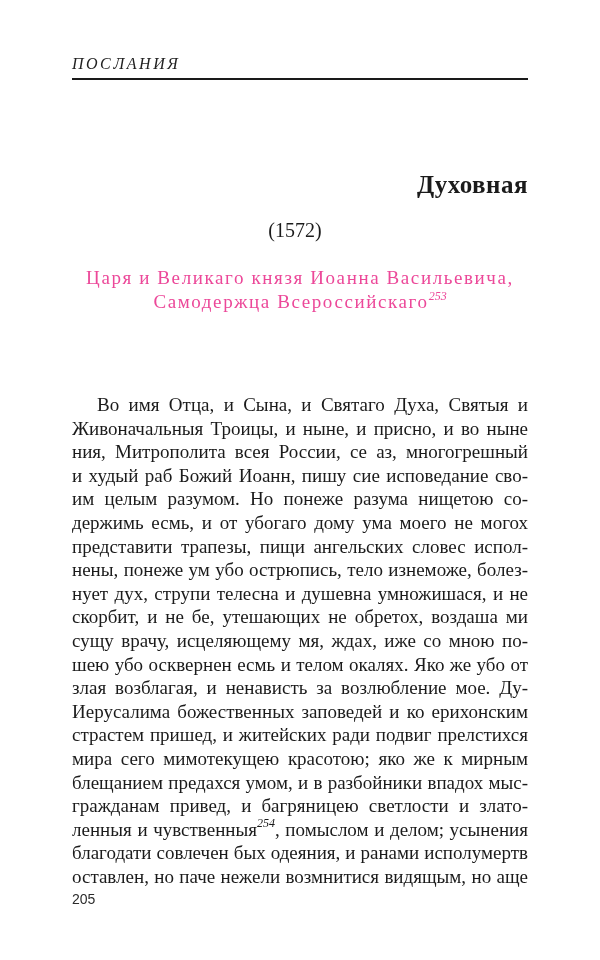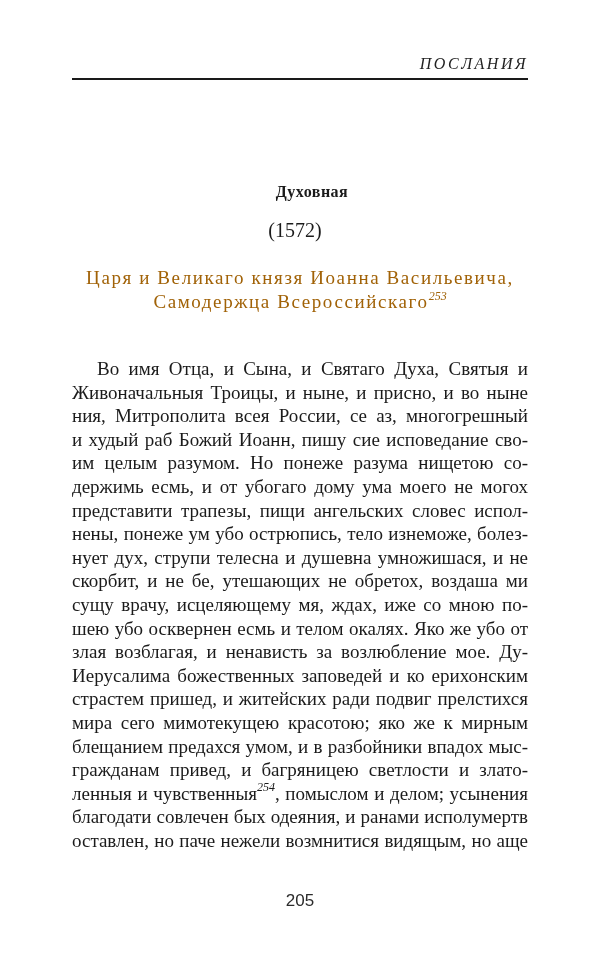--- a/index.html
+++ b/index.html
@@ -11,97 +11,97 @@
     background: #ffffff;
     color: #1b1b1b;
     font-family: "Liberation Serif", "DejaVu Serif", serif;
     overflow: hidden;
   }
   .running-head {
     position: absolute;
     top: 55px;
     left: 72px;
     width: 456px;
-    text-align: right;
+    text-align: left;
     font-style: italic;
     font-size: 16px;
     letter-spacing: 2.5px;
     color: #222222;
   }
   .head-rule {
     position: absolute;
     top: 78px;
     left: 72px;
     width: 456px;
     height: 2px;
     background: #1a1a1a;
   }
   .title {
     position: absolute;
     top: 171px;
     left: 72px;
     width: 456px;
-    margin: 12px;
-    text-align: center;
-    font-size: 16px;
+    margin: 0;
+    text-align: right;
+    font-size: 25px;
     font-weight: bold;
     letter-spacing: 0.5px;
   }
   .date {
     position: absolute;
     top: 219px;
     left: 67px;
     width: 456px;
     text-align: center;
     font-size: 20px;
   }
   .subtitle {
     position: absolute;
     top: 266px;
     left: 40px;
     width: 520px;
     text-align: center;
     font-size: 19px;
     letter-spacing: 1.6px;
     line-height: 24px;
-    color: #a16207;
+    color: #ec4899;
   }
   .body-block {
     position: absolute;
     top: 357px;
     left: 72px;
     width: 456px;
     font-size: 19px;
     line-height: 23.6px;
     color: #1b1b1b;
   }
   .body-line {
     text-align: justify;
     text-align-last: justify;
     height: 23.6px;
     overflow: visible;
   }
-  .body-line:first-of-type { text-indent: 25px; }
+  .body-line:first-of-type { text-indent: 25px; margin-top: 36px; }
   sup.fn {
     font-size: 12px;
     line-height: 0;
     position: relative;
     top: -1px;
     vertical-align: super;
     letter-spacing: 0;
     font-style: italic;
   }
   .page-number {
     position: absolute;
     top: 891px;
     left: 72px;
     width: 456px;
-    text-align: center;
+    text-align: left;
     font-family: "Liberation Sans", "DejaVu Sans", sans-serif;
-    font-size: 17px;
+    font-size: 14px;
     color: #2b2b2b;
   }
 </style>
 </head>
 <body>
 
 <div class="page">
 
   <div class="running-head">ПОСЛАНИЯ</div>
 

